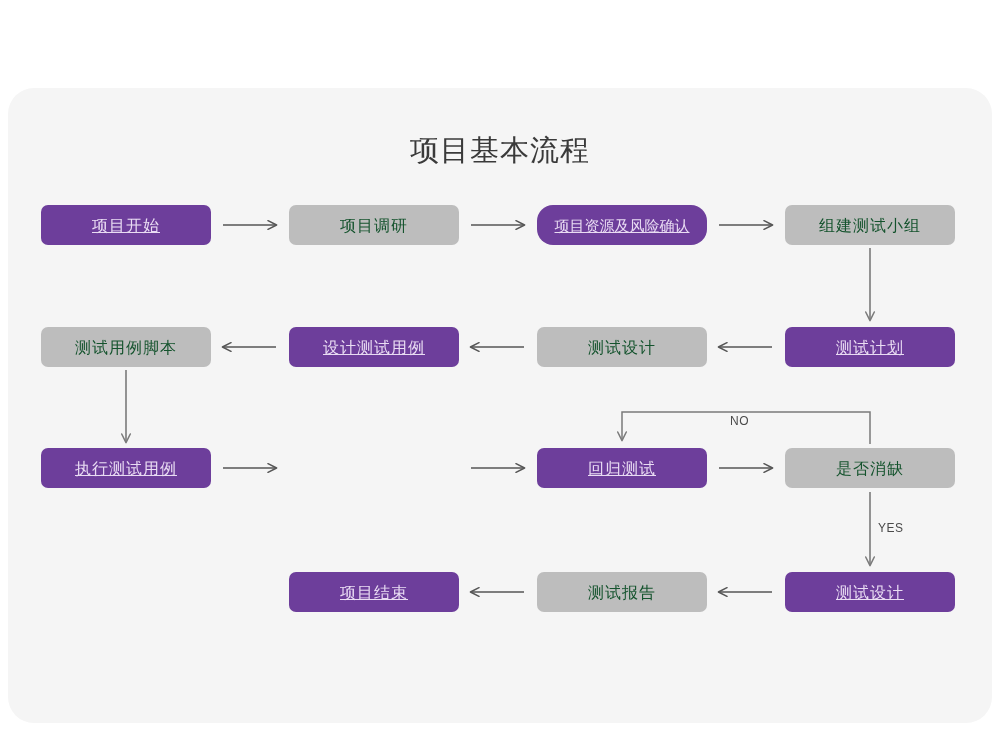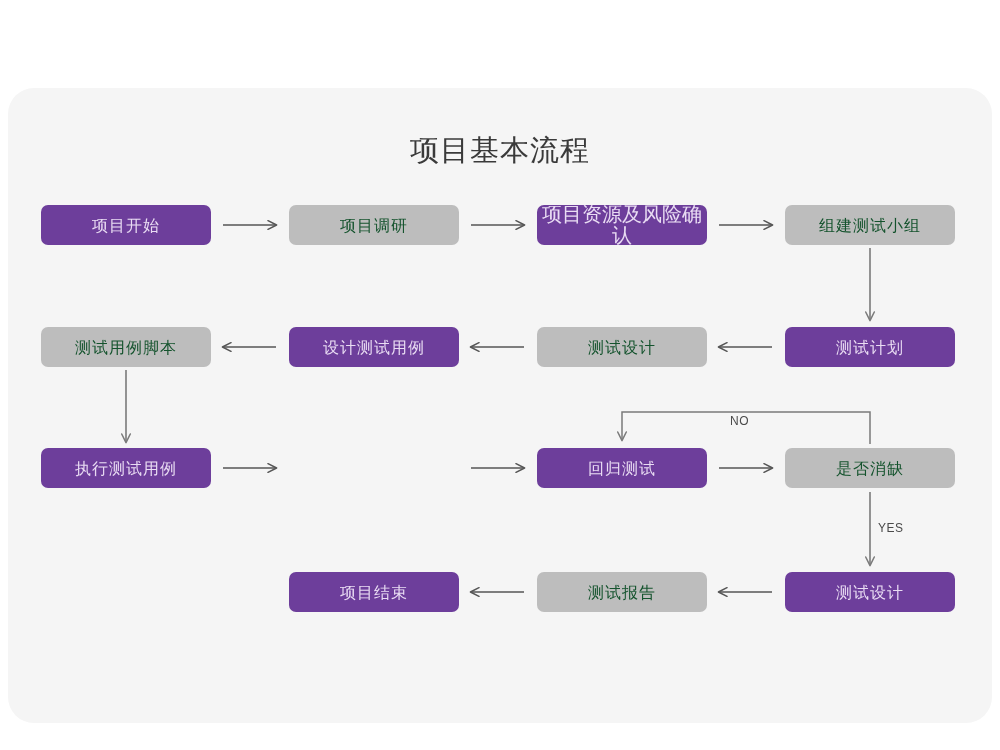--- a/index.html
+++ b/index.html
@@ -57,31 +57,33 @@
     text-align: center;
     font-size: 16px;
     line-height: 21px;
     box-sizing: border-box;
     letter-spacing: 1px;
     white-space: pre-line;
   }
   .node.purple {
     background: #6d3e9b;
     color: #e9dcf3;
+    text-decoration: underline;
   }
   .node.gray {
     background: #bdbdbd;
     color: #14532d;
   }
   .node.tall {
     height: 48px;
   }
   .node.small {
-    font-size: 20px;
+    font-size: 15px;
     letter-spacing: 0px;
+    border-radius: 16px;
   }
   .node.two-line {
     font-size: 15px;
     line-height: 20px;
     letter-spacing: 1px;
   }
 
   
   #wires {
     position: absolute;

